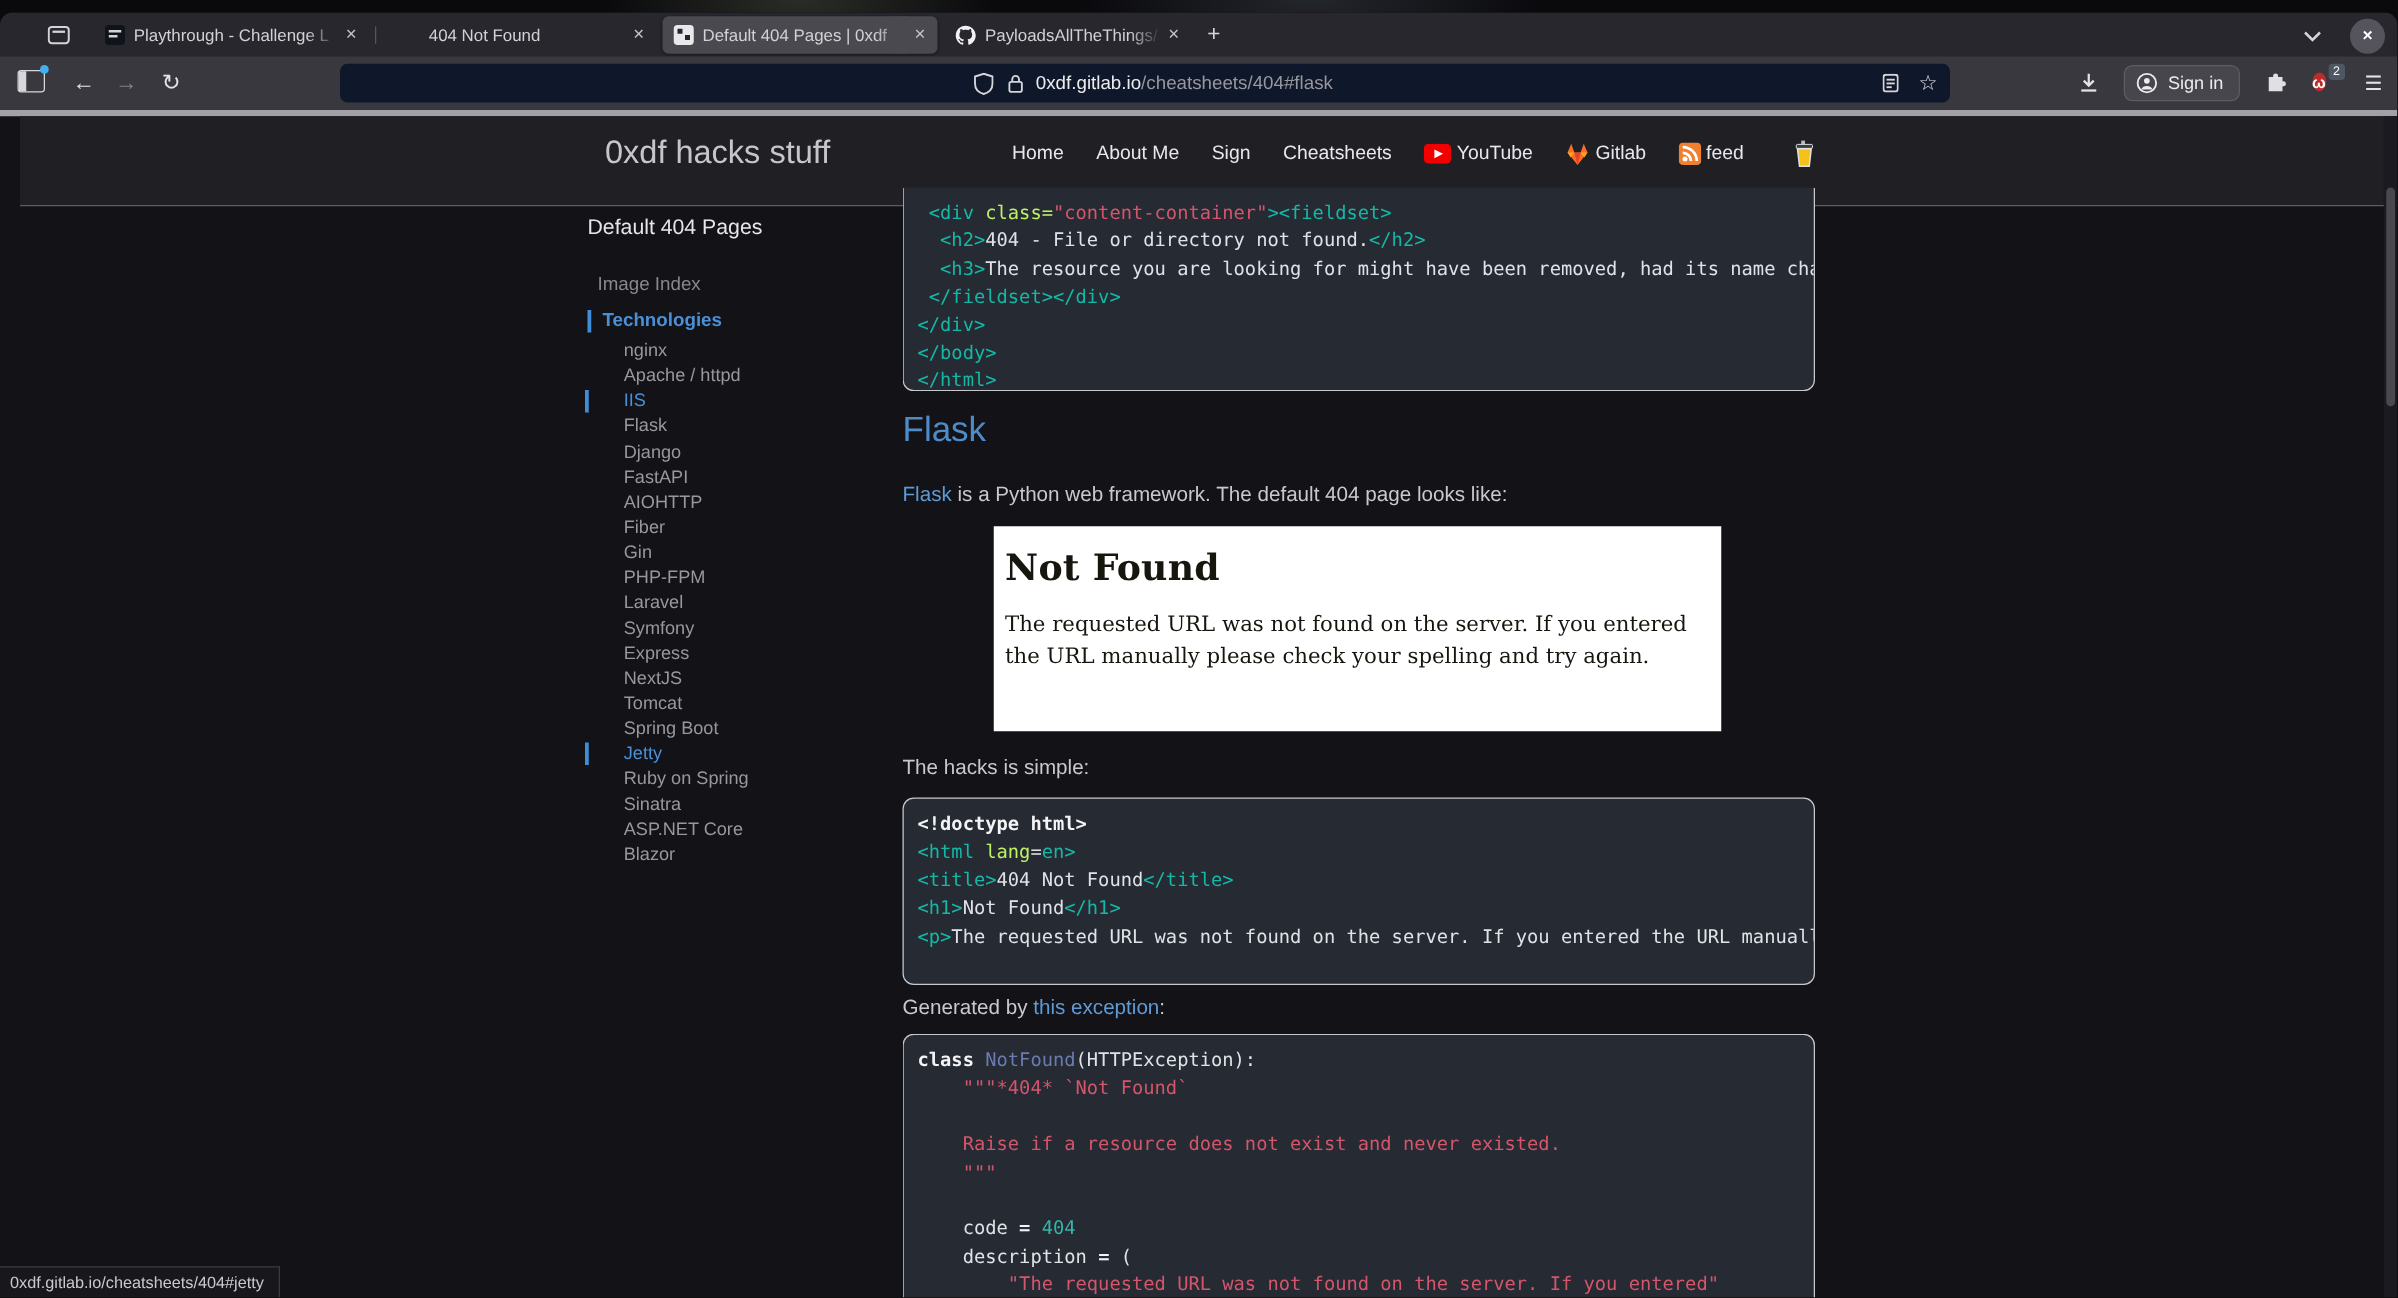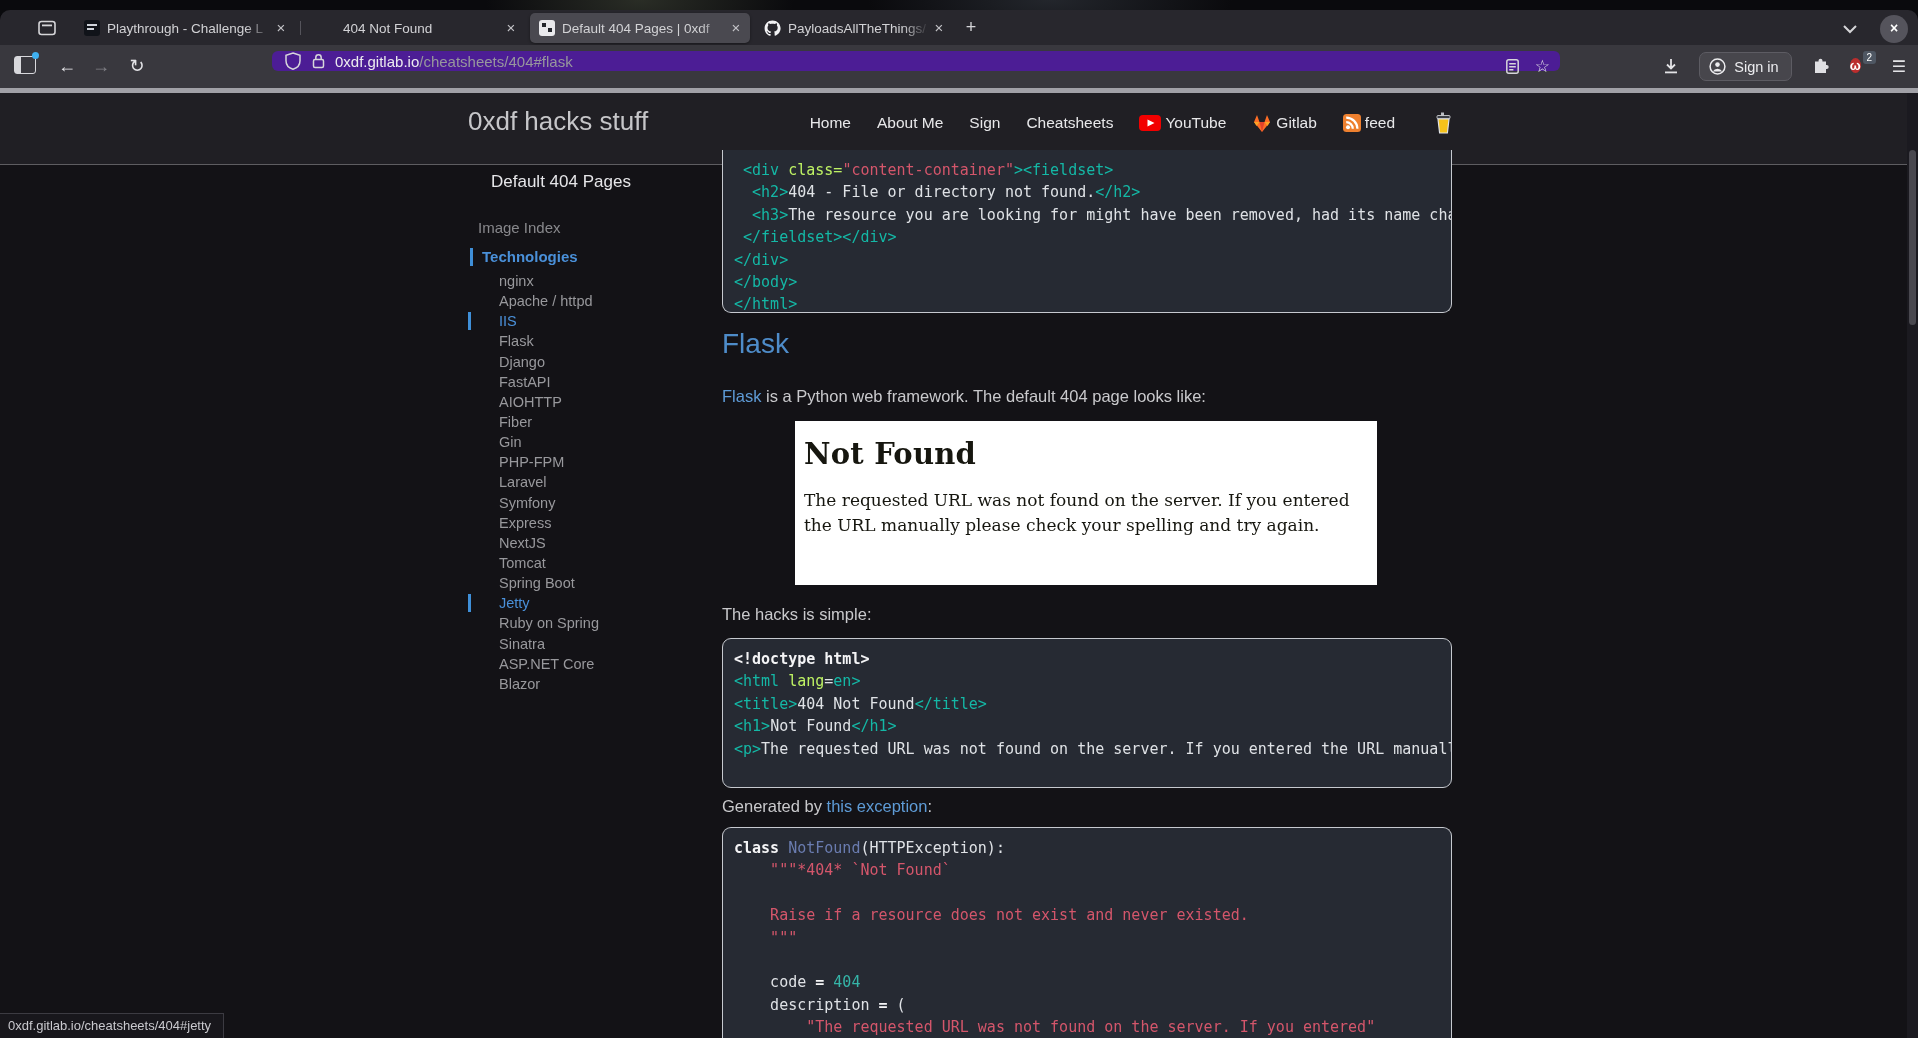--- a/index.html
+++ b/index.html
@@ -43,47 +43,47 @@
 
   
   .toolbar { position:relative; height:43px; background:#39383e; display:flex; align-items:center; }
   .tbico { color:#e3e3e6; font-size:17px; text-align:center; }
   .nav-arrow { position:absolute; top:9px; width:26px; height:26px; line-height:25px; font-size:18px; }
   .sbtoggle { position:absolute; left:14px; top:11px; width:22px; height:18px;
               border:1.7px solid #d8d8dc; border-radius:3px; }
   .sbtoggle i { position:absolute; left:0; top:0; bottom:0; width:6px; background:#d8d8dc; }
   .sbtoggle b { position:absolute; right:-4px; top:-5px; width:7px; height:7px; border-radius:50%;
                 background:#3fb0f0; }
-  .urlbox { position:absolute; left:272px; top:6px; width:1288px; height:20px; background:#4c1d95;
-            border-radius:6px; display:flex; align-items:center; color:#e8e8ea; font-size:15px; }
+  .urlbox { position:absolute; left:272px; top:6px; width:1288px; height:31px; background:#0f172a;
+            border-radius:6px; display:flex; align-items:center; color:#e8e8ea; font-size:15px;justify-content:center; }
   .urlbox .host { color:#ececef; }
   .urlbox .path { color:#97979d; }
   .url-right { position:absolute; right:10px; top:0; height:31px; display:flex; gap:16px; align-items:center; }
   .toolbar-right { position:absolute; right:12px; top:0; height:43px; display:flex; gap:20px; align-items:center; }
   .signin { display:flex; gap:8px; align-items:center; background:#47464c; border:1px solid #5d5c63;
             border-radius:7px; padding:5px 12px 5px 9px; color:#ececef; font-size:14.5px; }
   .extbadge { position:relative; width:22px; height:22px; }
   .extbadge .red { width:20px; height:20px; border-radius:50%; background:#bb2d2d; color:#fff;
                    text-align:center; line-height:19px; font-size:13px; font-weight:bold; }
   .extbadge .n { position:absolute; right:-4px; top:-5px; min-width:13px; height:13px; border-radius:3px;
                  background:#4f5763; color:#fff; font-size:10px; line-height:13px; text-align:center; padding:0 2px; }
 
   
   .page { position:relative; height:950px; background:#131216; overflow:hidden; }
   .progress { height:5px; background:#a1a1a7; }
   .siteheader { position:relative; height:72px; background:#201f24;
-                border-bottom:1px solid rgba(255,255,255,.28); }
+                border-bottom:1px solid rgba(255,255,255,.28);margin-left:16px; }
   .sitetitle { position:absolute; left:468px; top:13px; font-size:26px; color:#c6c6c9; }
   .mainnav { position:absolute; right:466px; top:19px; display:flex; gap:26px; align-items:center;
              font-size:15.5px; color:#e8e8ea; }
   .mainnav .navitem { display:flex; gap:4px; align-items:center; }
 
   
   .sidebar { position:absolute; left:470px; top:84px; width:210px; color:#8f8f93; }
-  .sb-title { color:#e6e6e9; font-size:17px;margin-left:21px; }
+  .sb-title { color:#e6e6e9; font-size:17px; }
   .sb-index { margin:27px 0 0 8px; font-size:15px; color:#88888c; }
   .sb-section { position:relative; margin:12px 0 0 12px; font-size:15px; font-weight:bold; color:#4a90d9; }
   .sb-section i { position:absolute; left:-12px; top:0px; width:3px; height:18px; background:#3f8fd8; }
   .sb-list { list-style:none; margin-top:6px; }
   .sb-list li { position:relative; height:20.15px; padding-left:29px; font-size:14.5px; color:#98989c;
                 line-height:20.15px; }
   .sb-list li.active { color:#4a90d9; }
   .sb-list li.active i { position:absolute; left:-2px; top:1px; width:3px; height:18px; background:#3f8fd8; }
 
   

